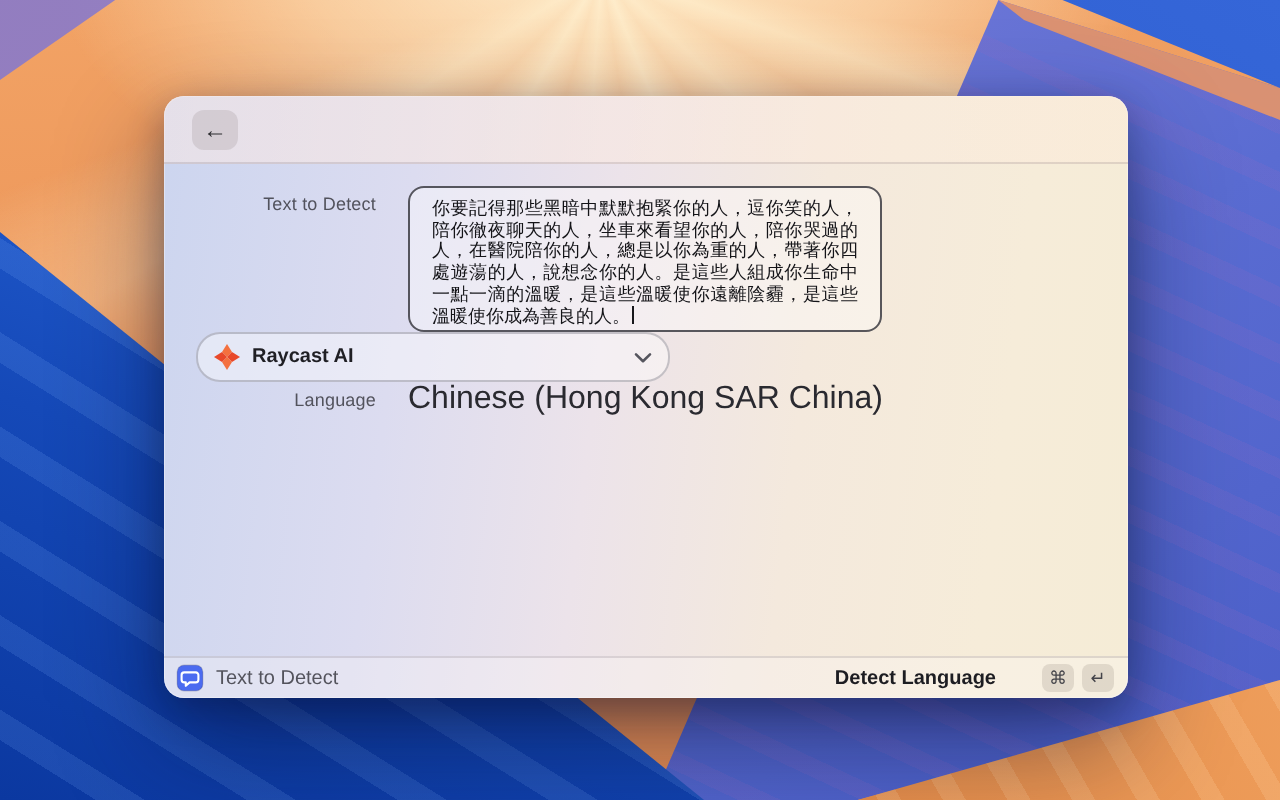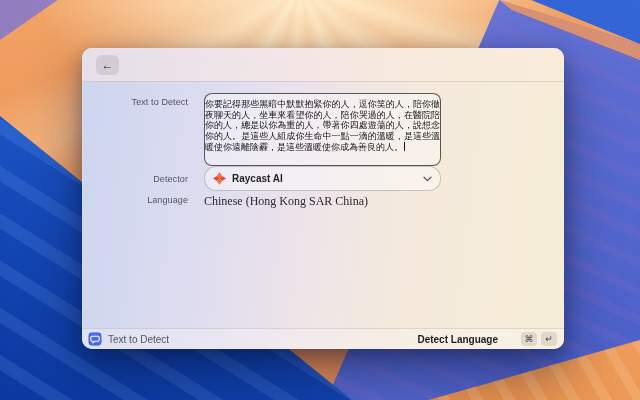--- a/index.html
+++ b/index.html
@@ -85,38 +85,38 @@
     flex:none; width:106px; text-align:right;
     font-size:9px; color:rgba(52,52,60,0.82); letter-spacing:.1px;
   }
   .row-control { margin-left:16px; }
   
   .row-text .row-label { padding-top:4px; }
   .textarea {
     width:237px; height:73px; box-sizing:border-box;
     border:1.5px solid rgba(42,42,50,0.78); border-radius:8px;
     background:rgba(255,255,255,0.38);
-    padding:5px 0; overflow:hidden;
+    padding:5px 11px; overflow:hidden;
     font-size:9px; line-height:10.7px; color:#141418;
     text-align:justify;
   }
   .caret { display:inline-block; width:1px; height:9px; background:#17171b; vertical-align:-1px; margin-left:1px; }
   
   .row-detector { margin-top:18px; align-items:center; }
   .dropdown {
     width:237px; height:25px; box-sizing:border-box;
     border:1px solid rgba(70,70,82,0.28); border-radius:12px;
     background:rgba(255,255,255,0.42);
     display:flex; align-items:center; gap:6px; padding:0 8px;
   }
   .dd-value { font-size:10px; font-weight:700; color:#1f1f24; flex:1; }
   .dd-chevron { flex:none; display:flex; }
   
   .row-language { margin-top:13px; align-items:center; }
-  .lang-value { font-size:12px; color:#2a2a30; font-weight:500;font-family:Liberation Serif, serif; }
+  .lang-value { font-size:16px; color:#2a2a30; font-weight:500; }
   
   .win-footer {
     position:absolute; left:0; right:0; bottom:0; height:21px;
     border-top:1px solid rgba(95,85,95,0.17);
     background:rgba(252,250,247,0.30);
     display:flex; align-items:center; padding:0 7px 0 6px; box-sizing:border-box;
   }
   .cmd-group { display:flex; align-items:center; gap:6px; flex:1; }
   .cmd-name { font-size:10px; color:rgba(58,58,66,0.85); }
   .action-group { display:flex; align-items:center; gap:4px; cursor:default; }
@@ -153,21 +153,20 @@
     <div class="win-body">
 
       <div class="row row-text">
         <div class="row-label">Text to Detect</div>
         <div class="row-control">
           <div class="textarea"><span>你要記得那些黑暗中默默抱緊你的人，逗你笑的人，陪你徹夜聊天的人，坐車來看望你的人，陪你哭過的人，在醫院陪你的人，總是以你為重的人，帶著你四處遊蕩的人，說想念你的人。是這些人組成你生命中一點一滴的溫暖，是這些溫暖使你遠離陰霾，是這些溫暖使你成為善良的人。</span><span class="caret"></span></div>
         </div>
       </div>
 
       <div class="row row-detector">
-        <div class="row-label">Detector</div>
         <div class="row-control">
           <div class="dropdown">
             <span style="display:flex;">
               <svg width="13" height="13" viewBox="0 0 13 13">
                 <path d="M6.5 0 L9 4 L6.5 6.5 L4 4 Z" fill="#f4703f"></path>
                 <path d="M13 6.5 L9 9 L6.5 6.5 L9 4 Z" fill="#e8482a"></path>
                 <path d="M6.5 13 L4 9 L6.5 6.5 L9 9 Z" fill="#f4703f"></path>
                 <path d="M0 6.5 L4 4 L6.5 6.5 L4 9 Z" fill="#e8482a"></path>
               </svg>
             </span>

